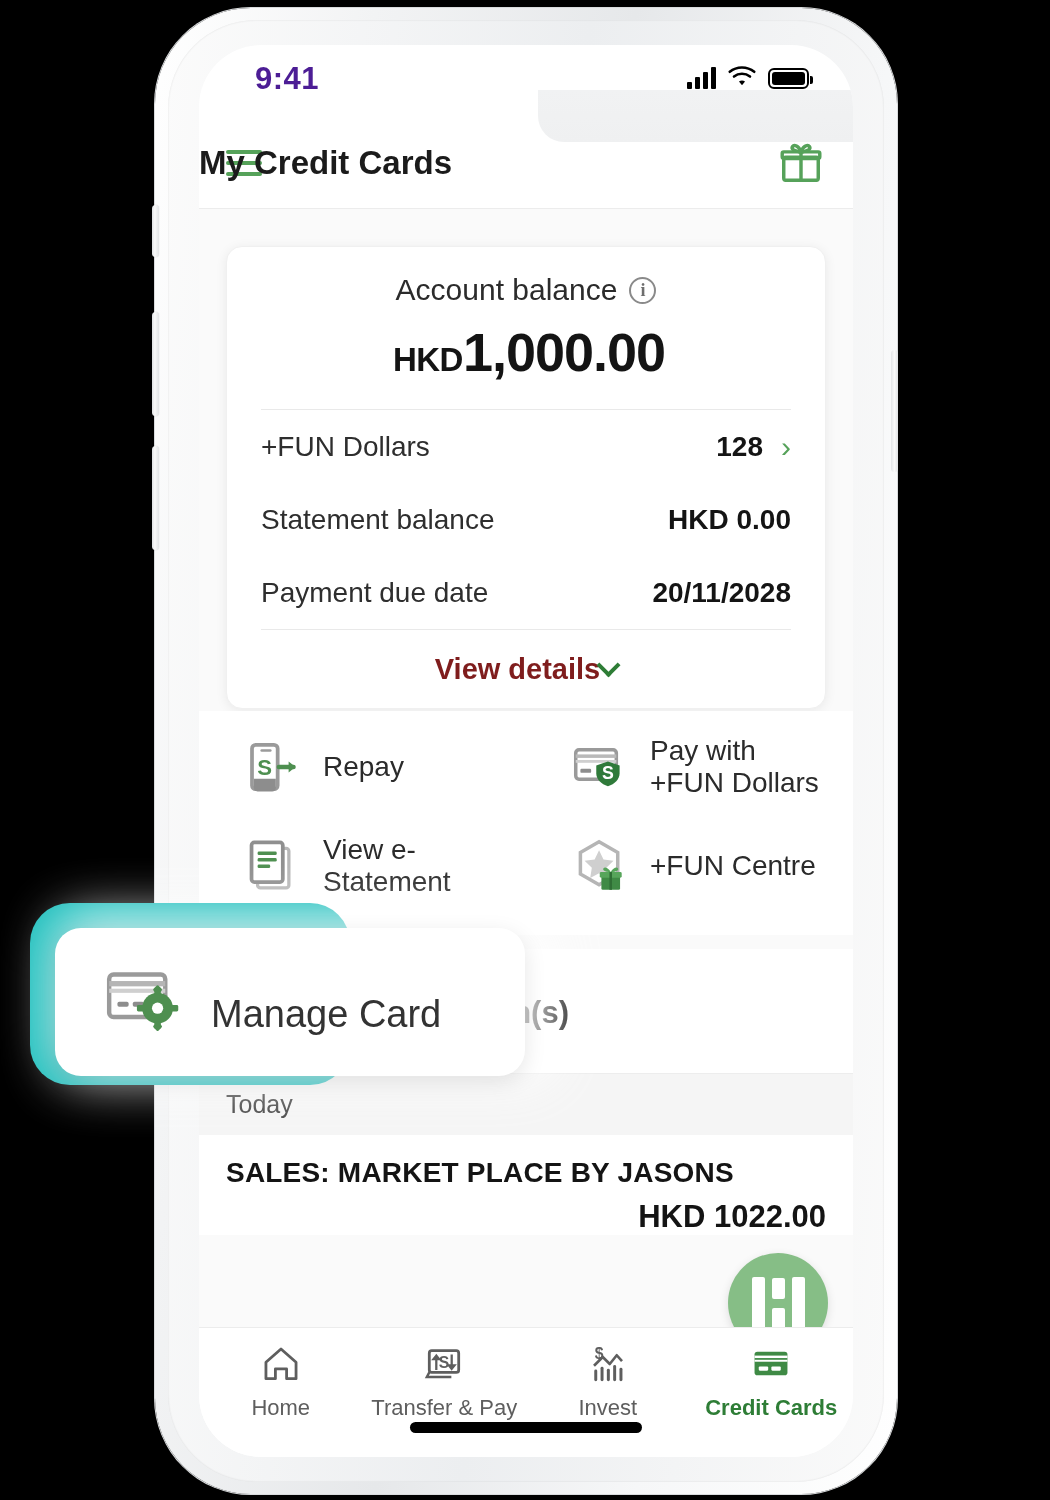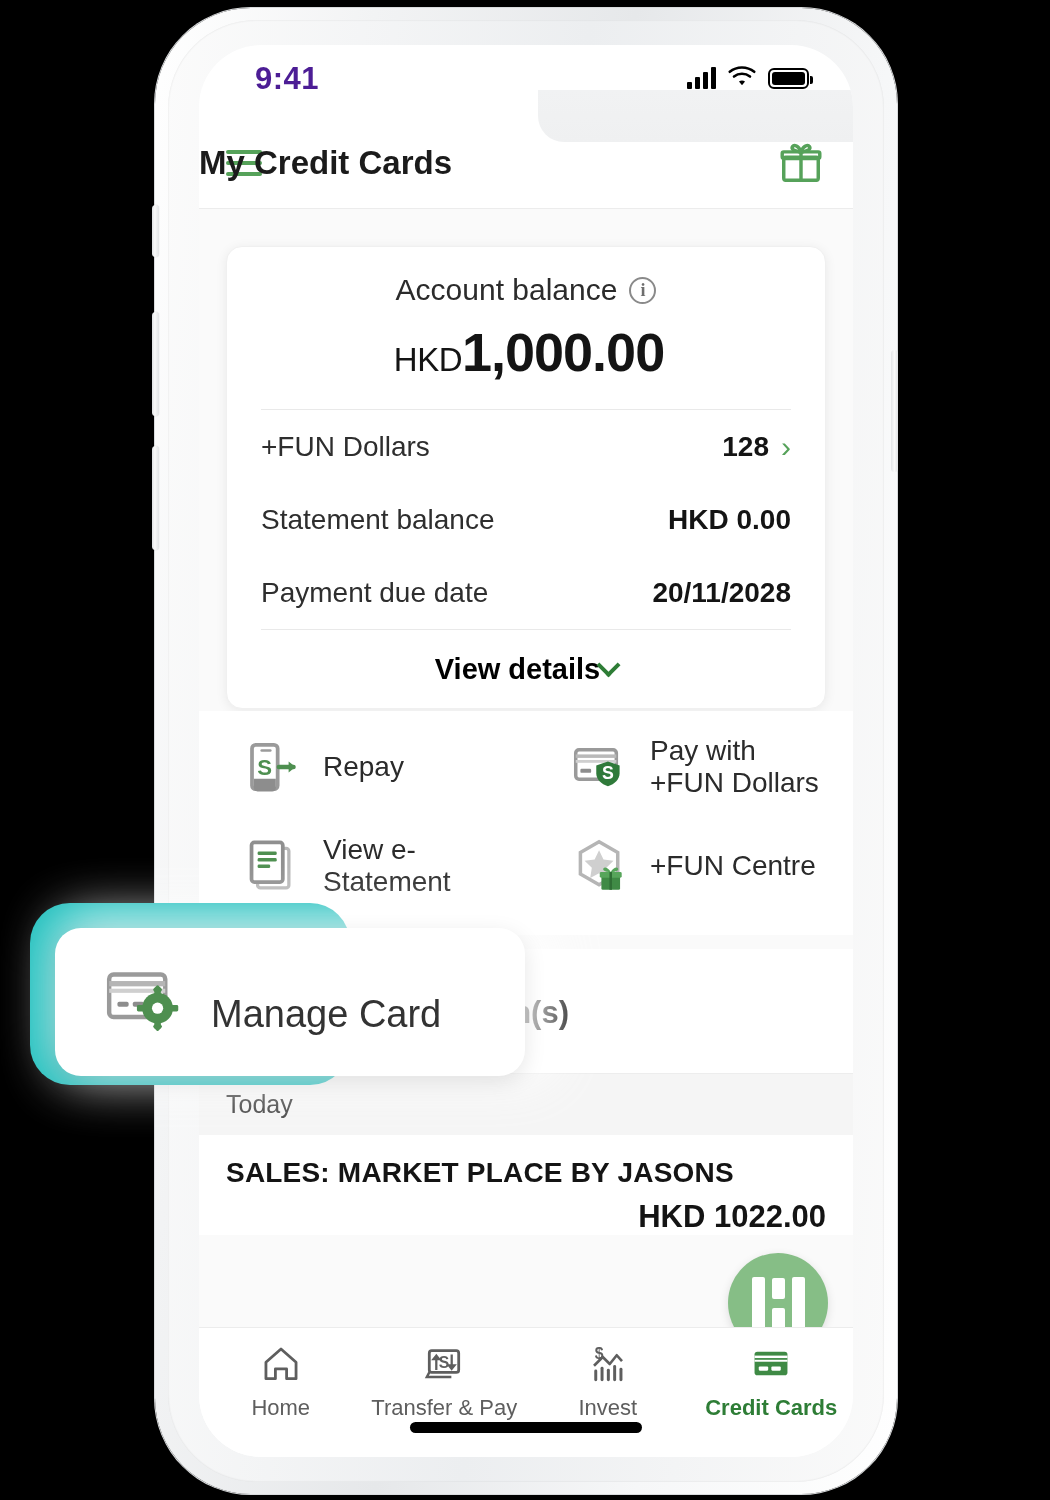--- a/index.html
+++ b/index.html
@@ -104,33 +104,33 @@
     font-size:30px; color:#2b2b2b;
   }
   .info-i{
     width:27px; height:27px; border-radius:50%; border:2.2px solid #8a8a8a; color:#6e6e6e;
     font-size:18px; font-weight:bold; display:flex; align-items:center; justify-content:center;
     font-family:"Liberation Serif", serif;
   }
   .bal-amount{
     text-align:center; margin:14px 0 26px; color:#141414; white-space:nowrap;
   }
-  .bal-cur{ font-size:33px; font-weight:normal; letter-spacing:-.5px;margin-left:6px; }
+  .bal-cur{ font-size:33px; font-weight:bold; letter-spacing:-.5px;margin-left:6px; }
   .bal-val{ font-size:54px; font-weight:bold; letter-spacing:-1px; }
   .divider{ height:1px; background:#e9e9e9; }
   .row{
     display:flex; align-items:center; justify-content:space-between;
     height:73px; font-size:28px; color:#2e2e2e;
   }
   .row .lbl{ color:#2e2e2e; }
-  .row .val{ font-weight:bold; color:#141414; display:flex; align-items:center; gap:12px;}
+  .row .val{ font-weight:bold; color:#141414; display:flex; align-items:center; gap:18px;}
   .chev-r{ color:#56a25a; font-size:30px; font-weight:normal; line-height:1;}
   .view-details{
     height:78px; display:flex; align-items:center; justify-content:center; 
-    color:#000000; font-size:29px; font-weight:bold; cursor:pointer;
+    color:#7f1d1d; font-size:29px; font-weight:bold; cursor:pointer;
   }
   .chev-d{ display:inline-block; width:17px; height:17px; border-right:4px solid #2e7d36;
            border-bottom:4px solid #2e7d36; transform:rotate(45deg) translate(-3px,-3px); }
 
   .actions{
     position:absolute; left:0; top:502px; width:654px; background:#fff;
     padding:24px 0 36px; display:grid; grid-template-columns:1fr 1fr; row-gap:34px;
   }
   .action{ display:flex; align-items:center; gap:22px; padding-left:46px; cursor:pointer; }
   .action .ico{ width:56px; height:56px; flex:0 0 56px; }

